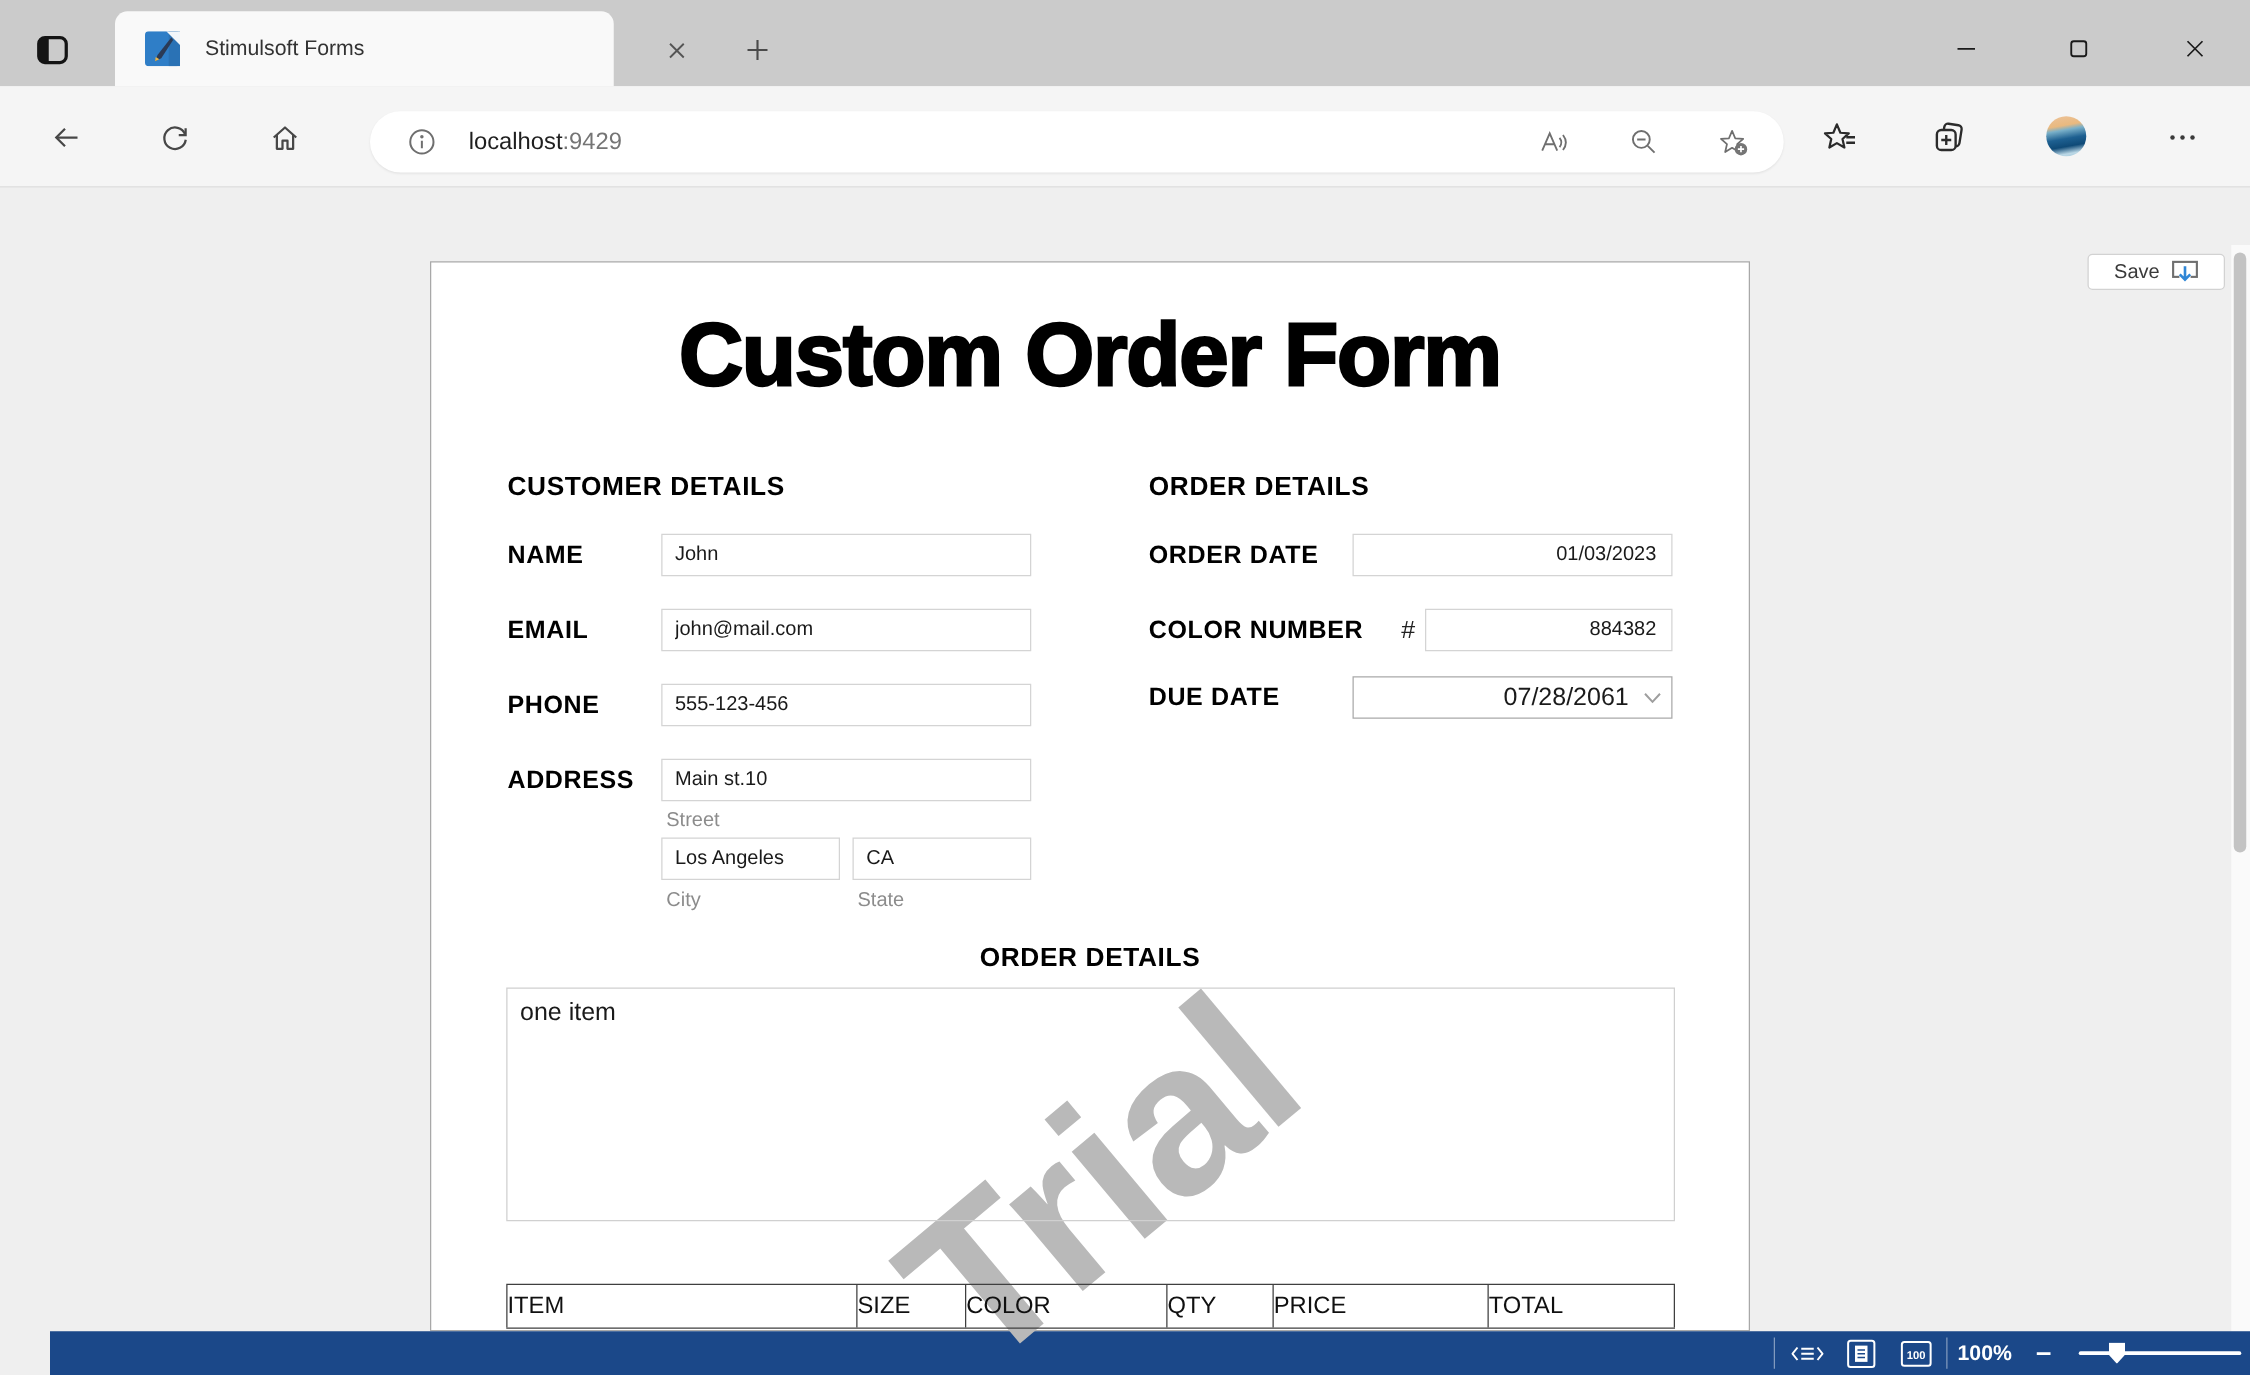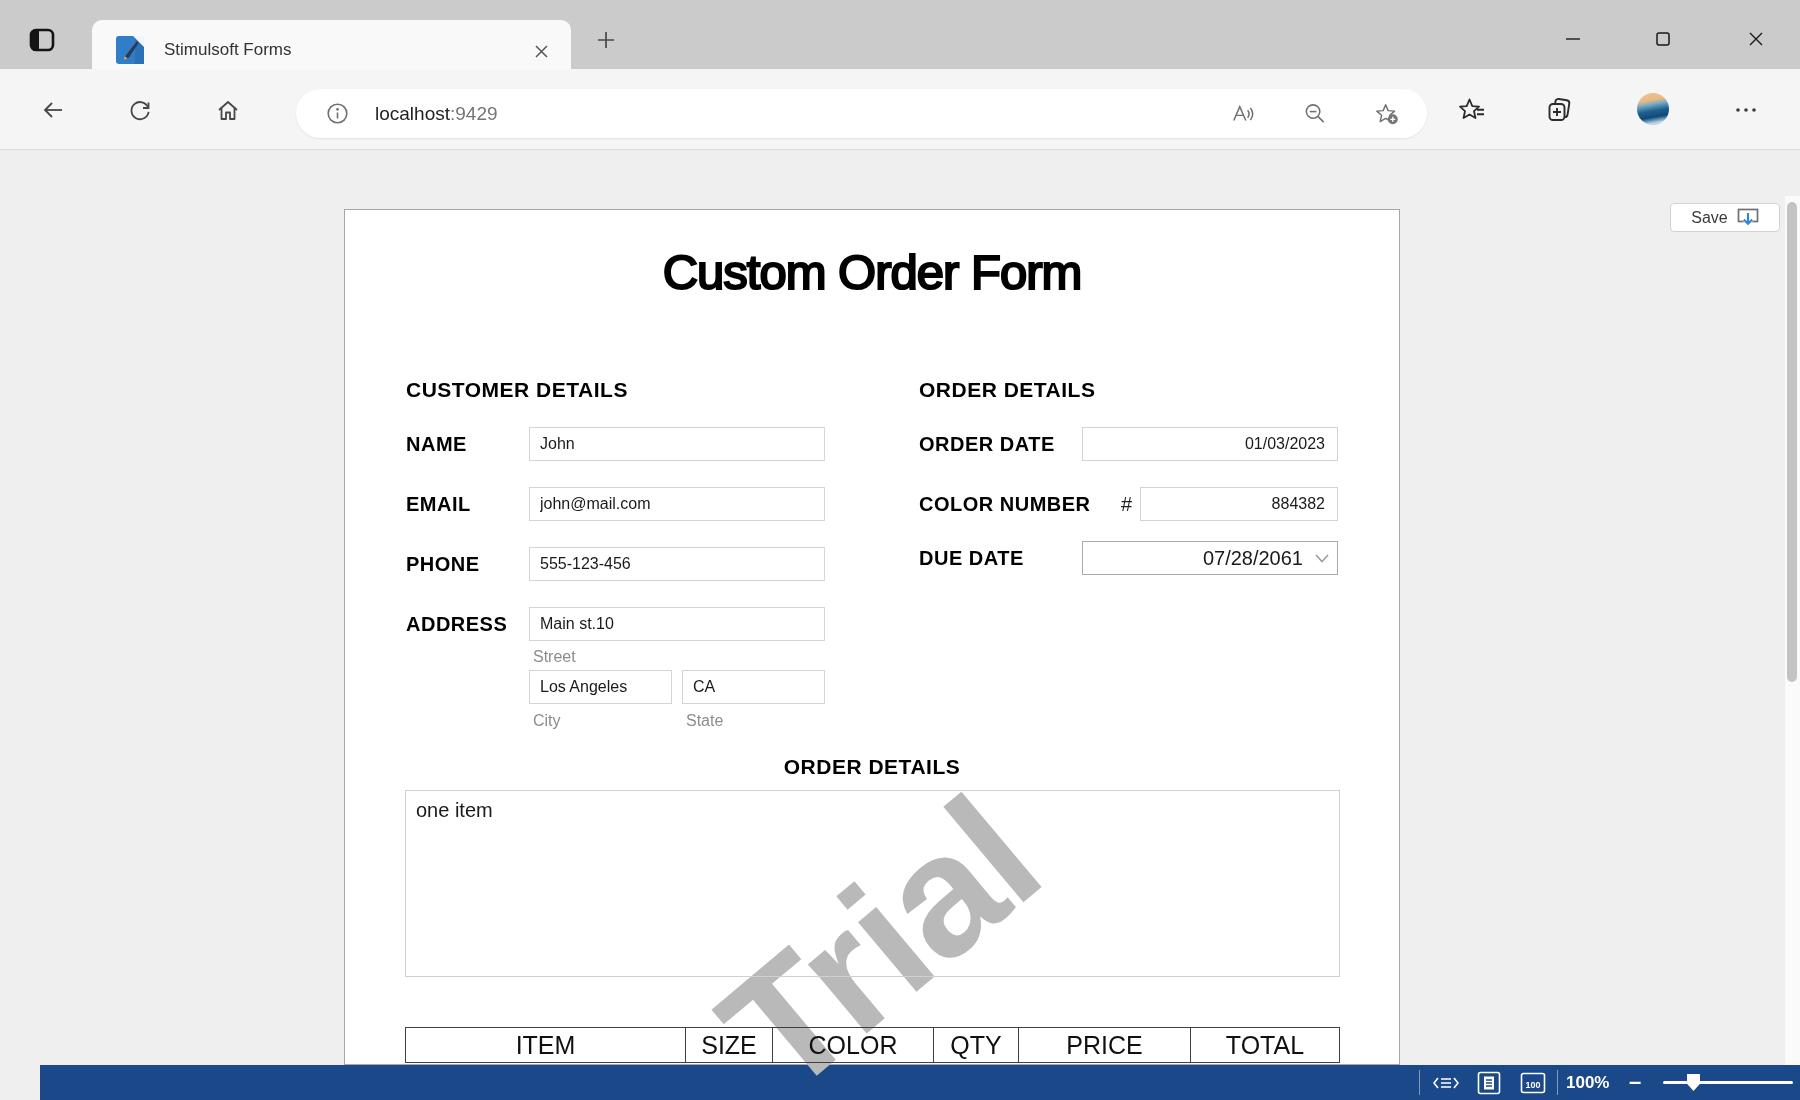--- a/index.html
+++ b/index.html
@@ -3,21 +3,21 @@
 <meta charset="utf-8">
 <style>
   html,body{margin:0;padding:0;background:#888;}
   *{box-sizing:border-box;}
   .screen{position:relative;width:1800px;height:1100px;overflow:hidden;
           font-family:"Liberation Sans",sans-serif;background:#efefef;}
 
   
   .tabstrip{position:absolute;left:0;top:0;width:1800px;height:69px;background:#cbcbcb;}
   .ws-btn{position:absolute;left:22px;top:21px;width:40px;height:38px;display:flex;align-items:center;justify-content:center;}
-  .tab{position:absolute;left:92px;top:20px;width:479px;height:60px;background:#f9f9f9;
+  .tab{position:absolute;left:92px;top:9px;width:399px;height:60px;background:#f9f9f9;
        border-radius:10px 10px 0 0;display:flex;align-items:center;}
   .favicon{position:absolute;left:24px;top:16px;width:28px;height:28px;}
   .tab-title{position:absolute;left:72px;top:0;height:60px;line-height:60px;font-size:17px;color:#333;}
   .tab-close{position:absolute;left:436px;top:18px;width:26px;height:26px;display:flex;align-items:center;justify-content:center;}
   .newtab{position:absolute;left:592px;top:26px;width:28px;height:28px;display:flex;align-items:center;justify-content:center;}
   .winctl{position:absolute;top:20px;width:46px;height:38px;display:flex;align-items:center;justify-content:center;}
   .winctl.min{left:1550px;} .winctl.max{left:1640px;} .winctl.close{left:1733px;}
 
   
   .toolbar{position:absolute;left:0;top:69px;width:1800px;height:81px;background:#f5f5f5;border-bottom:1px solid #dcdcdc;}
@@ -41,39 +41,39 @@
   
   .content{position:absolute;left:0;top:196px;width:1800px;height:996px;background:#efefef;overflow:hidden;}
   .page{position:absolute;left:344px;top:13px;width:1056px;height:856px;background:#ffffff;border:1px solid #a8a8a8;}
   .save-btn{position:absolute;left:1670px;top:7px;width:110px;height:29px;background:#fff;border:1px solid #d2d2d2;
             border-radius:4px;display:flex;align-items:center;justify-content:center;gap:9px;
             font-size:16px;color:#3a3a3a;}
   .scroll-track{position:absolute;left:1785px;top:0;width:15px;height:869px;background:#fafafa;}
   .scroll-thumb{position:absolute;left:2px;top:6px;width:10px;height:480px;border-radius:5px;background:#c3c3c3;}
 
   
-  .form-title{position:absolute;left:0;top:34px;width:100%;text-align:center;font-size:49px;font-weight:normal;
+  .form-title{position:absolute;left:0;top:34px;width:100%;text-align:center;font-size:71px;font-weight:bold;
               letter-spacing:-1px;color:#000;-webkit-text-stroke:2.2px #000;}
   .sec-head{position:absolute;font-size:21px;font-weight:bold;letter-spacing:.5px;color:#000;}
   .flabel{position:absolute;height:34px;line-height:34px;font-size:20px;font-weight:bold;color:#000;letter-spacing:.5px;}
   .finput{position:absolute;height:34px;border:1px solid #d4d4d4;font-family:"Liberation Sans",sans-serif;
           font-size:16px;color:#1a1a1a;padding:0 10px;background:#fff;outline:none;z-index:2;}
   .finput.r{text-align:right;padding-right:12px;}
   .fcap{position:absolute;font-size:16px;color:#8c8c8c;}
   .hash{position:absolute;height:34px;line-height:34px;font-size:20px;color:#222;}
   .duedate-wrap{position:absolute;left:737px;top:331px;width:256px;height:34px;z-index:2;}
   .duedate-wrap input{position:absolute;left:0;top:0;width:256px;height:34px;border:1px solid #a9a9a9;
           font-family:"Liberation Sans",sans-serif;font-size:20px;color:#1a1a1a;text-align:right;padding:0 34px 0 10px;outline:none;background:#fff;}
   .duedate-wrap .chev{position:absolute;right:9px;top:13px;}
   .items-head{position:absolute;left:0;top:545px;width:100%;text-align:center;font-size:21px;font-weight:bold;color:#000;letter-spacing:.5px;}
   .notes{position:absolute;left:60px;top:580px;width:935px;height:187px;border:1px solid #d0d0d0;background:transparent;
          font-family:"Liberation Sans",sans-serif;font-size:20px;color:#1a1a1a;padding:8px 10px;resize:none;outline:none;z-index:2;}
   .items-table{position:absolute;left:60px;top:817px;width:935px;height:36px;display:flex;
                border-top:1px solid #3f3f3f;border-bottom:1px solid #3f3f3f;z-index:2;background:transparent;}
-  .items-table .cell{height:34px;line-height:34px;text-align:center;font-size:25px;color:#101010;
+  .items-table .cell{height:34px;line-height:34px;font-size:19px;color:#101010;
                      border-right:1px solid #3f3f3f;}
   .items-table .cell:first-child{border-left:1px solid #3f3f3f;}
   .watermark{position:absolute;left:234px;top:620px;width:600px;height:230px;display:flex;align-items:center;justify-content:center;
              font-size:172px;font-weight:bold;letter-spacing:-2px;color:#b9b9b9;transform:rotate(-40deg);z-index:1;pointer-events:none;}
 
   
   .bottombar{position:absolute;left:0;top:1065px;width:1800px;height:35px;background:#1b4889;margin-left:40px;}
   .bb-div{position:absolute;top:5px;width:1px;height:25px;background:rgba(255,255,255,.45);}
   .bb-icn{position:absolute;top:0;height:35px;display:flex;align-items:center;justify-content:center;}
   .bb-zoom{position:absolute;left:1526px;top:0;height:35px;line-height:35px;font-size:17px;font-weight:bold;color:#fff;}

